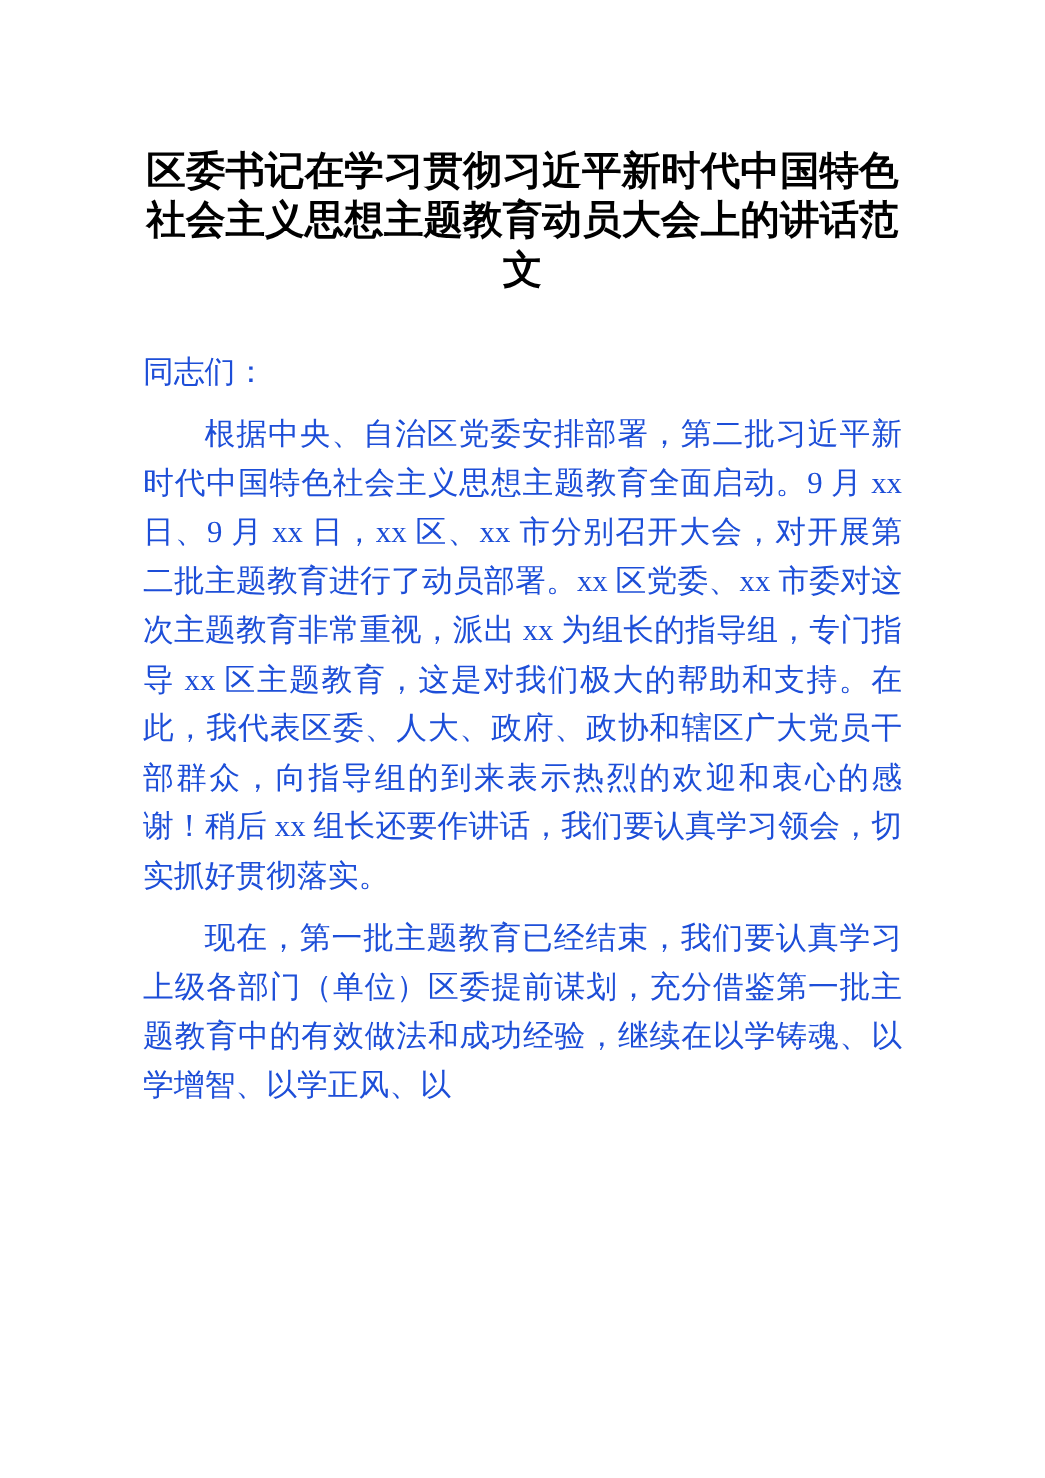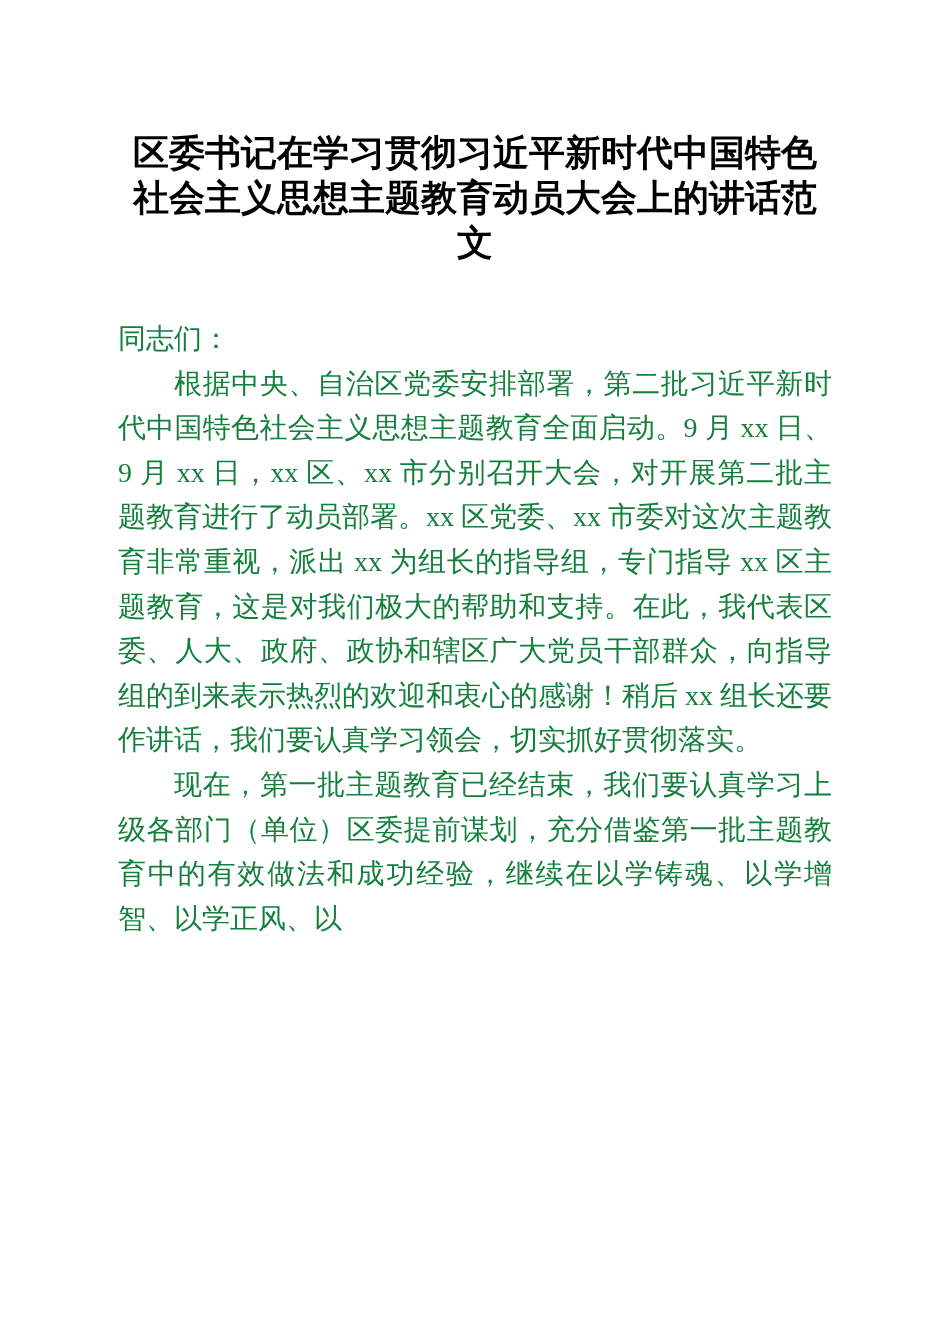--- a/index.html
+++ b/index.html
@@ -20,33 +20,33 @@
     font-family: "Liberation Serif", "DejaVu Serif", serif;
   }
   .title {
     margin: 133px 0 0 0;
     font-size: 36px;
     line-height: 45px;
     font-weight: bold;
     text-align: center;
     letter-spacing: 0;
     color: #000000;
-    font-family: Liberation Mono, monospace;
+    font-family: Liberation Serif, serif;
   }
   .doc-body {
     margin-top: 49px;
   }
   .doc-body p {
-    margin: 0;
+    margin: 12px;
     font-size: 28px;
     line-height: 44.6px;
     text-align: justify;
     text-justify: inter-ideograph;
     word-break: break-all;
-    color: #15803d;
+    color: #1d4ed8;
     font-weight: normal;
   }
   .doc-body p.salutation {
     text-indent: 0;
     text-align: left;
   }
   .doc-body p.para {
     text-indent: 2em;
   }
 </style>

